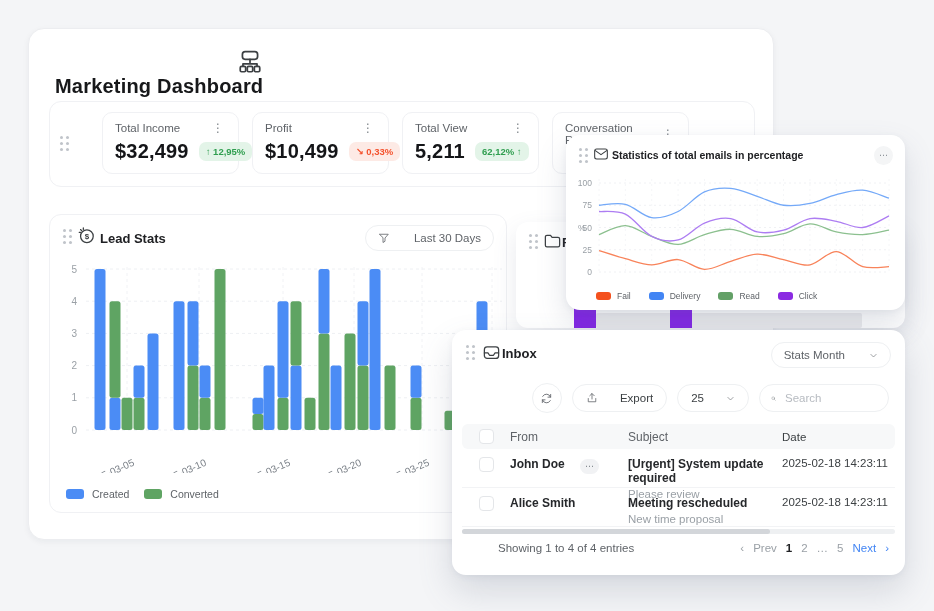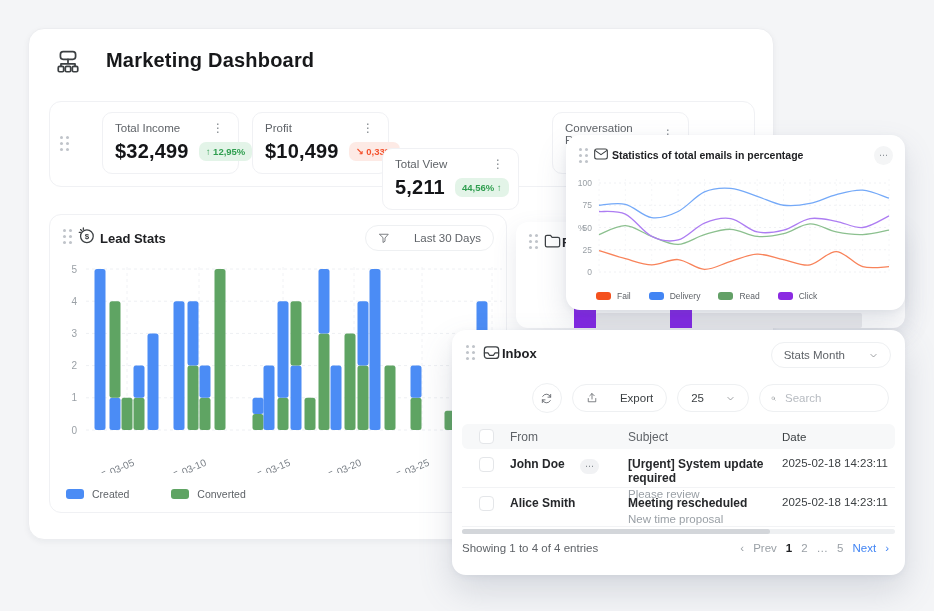--- a/index.html
+++ b/index.html
@@ -3,21 +3,21 @@
 <meta charset="utf-8">
 <style>
   html,body{margin:0;padding:0;background:#e9eaee;}
   .stage{position:relative;width:934px;height:611px;background:#f4f5f7;overflow:hidden;
          font-family:"Liberation Sans","DejaVu Sans",sans-serif;color:#202124;}
   .card{position:absolute;background:#fff;}
   svg{display:block}
   
   #main-card{left:28px;top:28px;width:744px;height:510px;border:1px solid #ecedf0;
              border-radius:16px;box-shadow:0 2px 6px rgba(25,35,60,.05);z-index:1;}
-  .page-header{position:absolute;left:26px;top:20px;display:flex;align-items:flex-start;gap:25px;}
+  .page-header{position:absolute;left:26px;top:20px;display:flex;align-items:flex-end;gap:0;flex-direction:column;}
   .page-title{font-size:20px;font-weight:700;color:#17181a;letter-spacing:.2px;}
   
   .handle{position:absolute;width:10px;height:16px;}
   .handle i{position:absolute;left:0;top:0;width:3px;height:3px;border-radius:50%;background:#c0c4ca;
     box-shadow:6px 0 0 #c0c4ca,0 6px 0 #c0c4ca,6px 6px 0 #c0c4ca,0 12px 0 #c0c4ca,6px 12px 0 #c0c4ca;}
   
   #stats-strip{position:absolute;left:20px;top:72px;width:704px;height:84px;border:1px solid #f0f1f4;border-radius:12px;}
   .stat-card{position:absolute;top:10px;width:137px;height:62px;border:1px solid #f0f1f4;border-radius:10px;
              box-sizing:border-box;padding:9px 12px;background:#fff;}
   .stat-top{display:flex;justify-content:space-between;align-items:center;}
@@ -26,21 +26,21 @@
   .stat-bottom{display:flex;align-items:center;gap:10px;margin-top:6px;}
   .stat-value{font-size:20px;font-weight:700;color:#141518;letter-spacing:.2px;}
   .badge{font-size:9.5px;font-weight:700;padding:4px 7px;border-radius:7px;white-space:nowrap;}
   .badge.up{background:var(--c-up_badge_bg);color:var(--c-up_badge_fg);}
   .badge.down{background:var(--c-down_badge_bg);color:var(--c-down_badge_fg);}
   .widget-title{position:absolute;left:50px;top:16px;font-size:13px;font-weight:700;color:#202124;}
   .pill-btn{position:absolute;display:flex;align-items:center;gap:24px;border:1px solid #eef0f2;border-radius:16px;
             background:#fff;color:#5f6368;font-size:11.5px;padding:0 12px;height:26px;box-sizing:border-box;cursor:pointer;}
   
   #lead-card{left:20px;top:185px;width:456px;height:297px;border:1px solid #f0f1f4;border-radius:12px;position:absolute;background:#fff;}
-  #lead-legend{position:absolute;left:16px;bottom:12px;display:flex;gap:42px;align-items:center;}
+  #lead-legend{position:absolute;left:16px;bottom:12px;display:flex;gap:15px;align-items:center;}
   .legend-item{display:flex;align-items:center;gap:8px;font-size:10.5px;color:#5f6368;}
   .swatch{width:18px;height:10px;border-radius:3px;display:inline-block;}
   
   #email-card{left:566px;top:135px;width:339px;height:175px;border-radius:14px;z-index:3;
               box-shadow:0 14px 30px rgba(90,100,125,.18),0 2px 6px rgba(90,100,125,.08);}
   #email-card .widget-title{left:46px;top:14px;font-size:10.5px;font-weight:700;}
   .circle-menu{position:absolute;right:12px;top:11px;width:19px;height:19px;border-radius:50%;background:#f4f5f6;
                color:#8a9097;font-size:9px;line-height:19px;text-align:center;cursor:pointer;}
   #email-legend{position:absolute;left:30px;bottom:9px;display:flex;gap:18px;align-items:center;}
   #email-legend .legend-item{font-size:8.5px;gap:6px;}
@@ -72,21 +72,21 @@
   .col-date{flex:1;font-size:11.5px;color:#3c4043;}
   .checkbox{width:15px;height:15px;border:1.5px solid #e4e6e9;border-radius:4px;background:#fff;box-sizing:border-box;cursor:pointer;}
   .from-name{font-weight:700;color:#26282b;}
   .subj-main{font-weight:700;color:#26282b;}
   .subj-sub{font-size:11.5px;color:#9aa0a6;margin-top:3px;}
   .row-menu{position:absolute;left:118px;top:10px;width:19px;height:15px;border-radius:8px;background:#f1f2f4;
             color:#80868b;font-size:9px;line-height:15px;text-align:center;cursor:pointer;}
   #inbox-scroll{position:absolute;left:10px;top:199px;width:433px;height:5px;background:#eef0f2;border-radius:3px;}
   #inbox-scroll .thumb{position:absolute;left:0;top:0;height:5px;width:308px;background:#d3d6da;border-radius:3px;cursor:grab;}
   #inbox-footer{position:absolute;left:10px;right:16px;top:212px;display:flex;justify-content:space-between;align-items:center;}
-  #showing-text{font-size:11.5px;color:#5f6368;}
+  #showing-text{font-size:11.5px;color:#5f6368;margin-left:36px;}
   #pagination{display:flex;gap:9px;font-size:11.5px;align-items:center;}
   #pagination span{cursor:pointer;}
   #pagination .muted{color:#9aa0a6;}
   #pagination .current{color:#202124;font-weight:700;}
   #pagination .link{color:var(--c-link);}
   .ico{stroke:#3c4043;fill:none;stroke-width:1.6;stroke-linecap:round;stroke-linejoin:round;}
   .ico-muted{stroke:#5f6368;fill:none;stroke-width:1.6;stroke-linecap:round;stroke-linejoin:round;}
 </style>
 </head>
 <body>
@@ -124,28 +124,28 @@
           <div class="stat-card" style="left: 202px;">
             <div class="stat-top">
        <span class="stat-label">Profit</span>
        <span class="kebab">⋮</span>
      </div>
      <div class="stat-bottom">
        <span class="stat-value">$10,499</span>
        <span class="badge down">↘ 0,33%</span>
      </div>
           </div>
-          <div class="stat-card" style="left: 332px; margin-top: 36px;">
+          <div class="stat-card" style="left: 352px;">
             <div class="stat-top">
        <span class="stat-label">Total View</span>
        <span class="kebab">⋮</span>
      </div>
      <div class="stat-bottom">
        <span class="stat-value">5,211</span>
-       <span class="badge up">44,56% ↑</span>
+       <span class="badge up">62,12% ↑</span>
      </div>
           </div>
           <div class="stat-card" style="left: 502px;">
             <div class="stat-top">
        <span class="stat-label">Conversation Rate</span>
        <span class="kebab">⋮</span>
      </div>
      <div class="stat-bottom">
        <span class="stat-value"></span>
 

